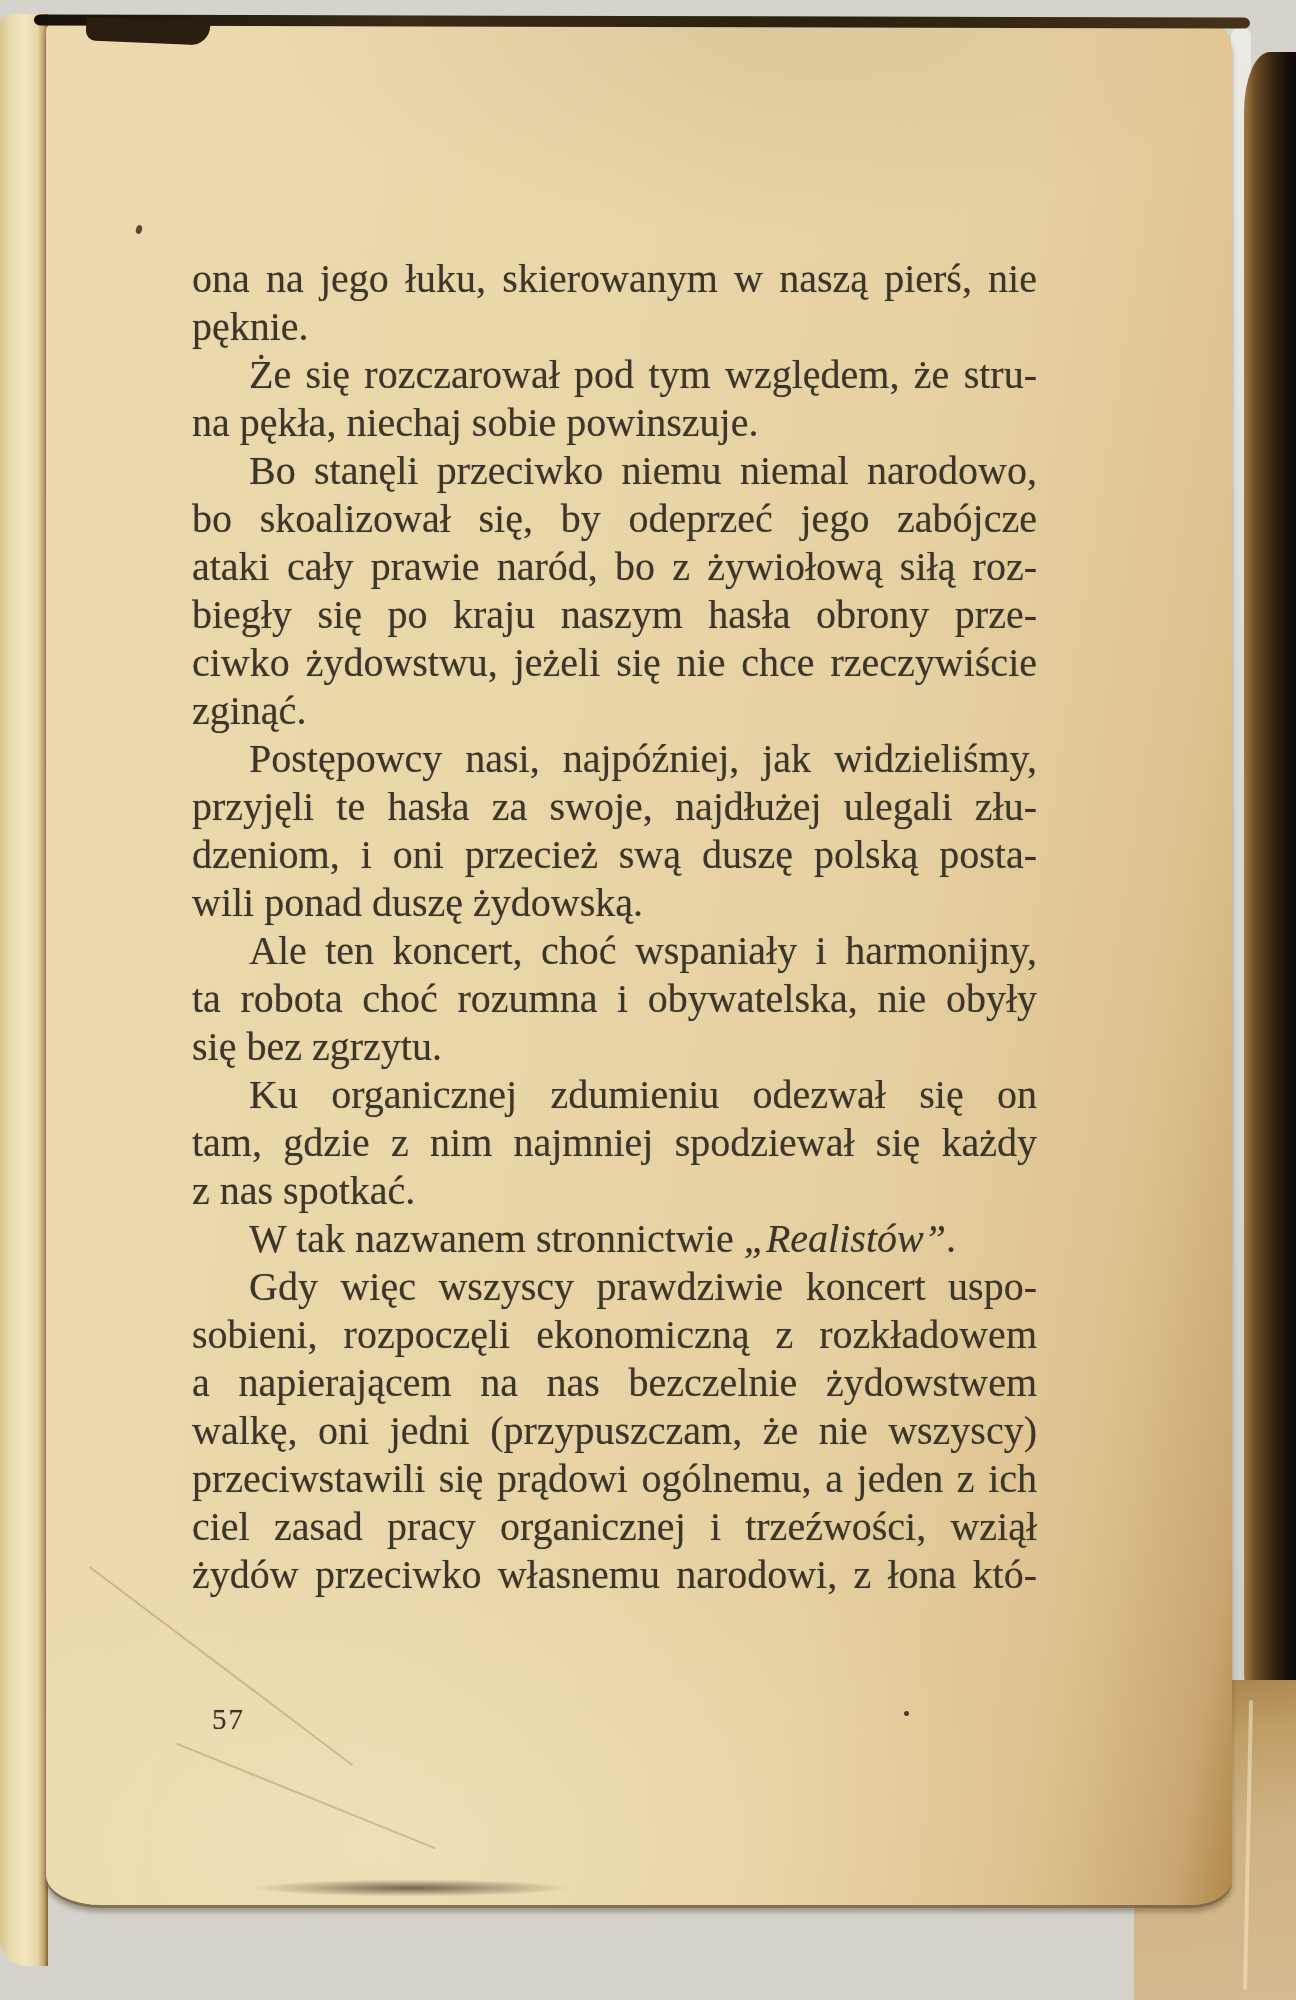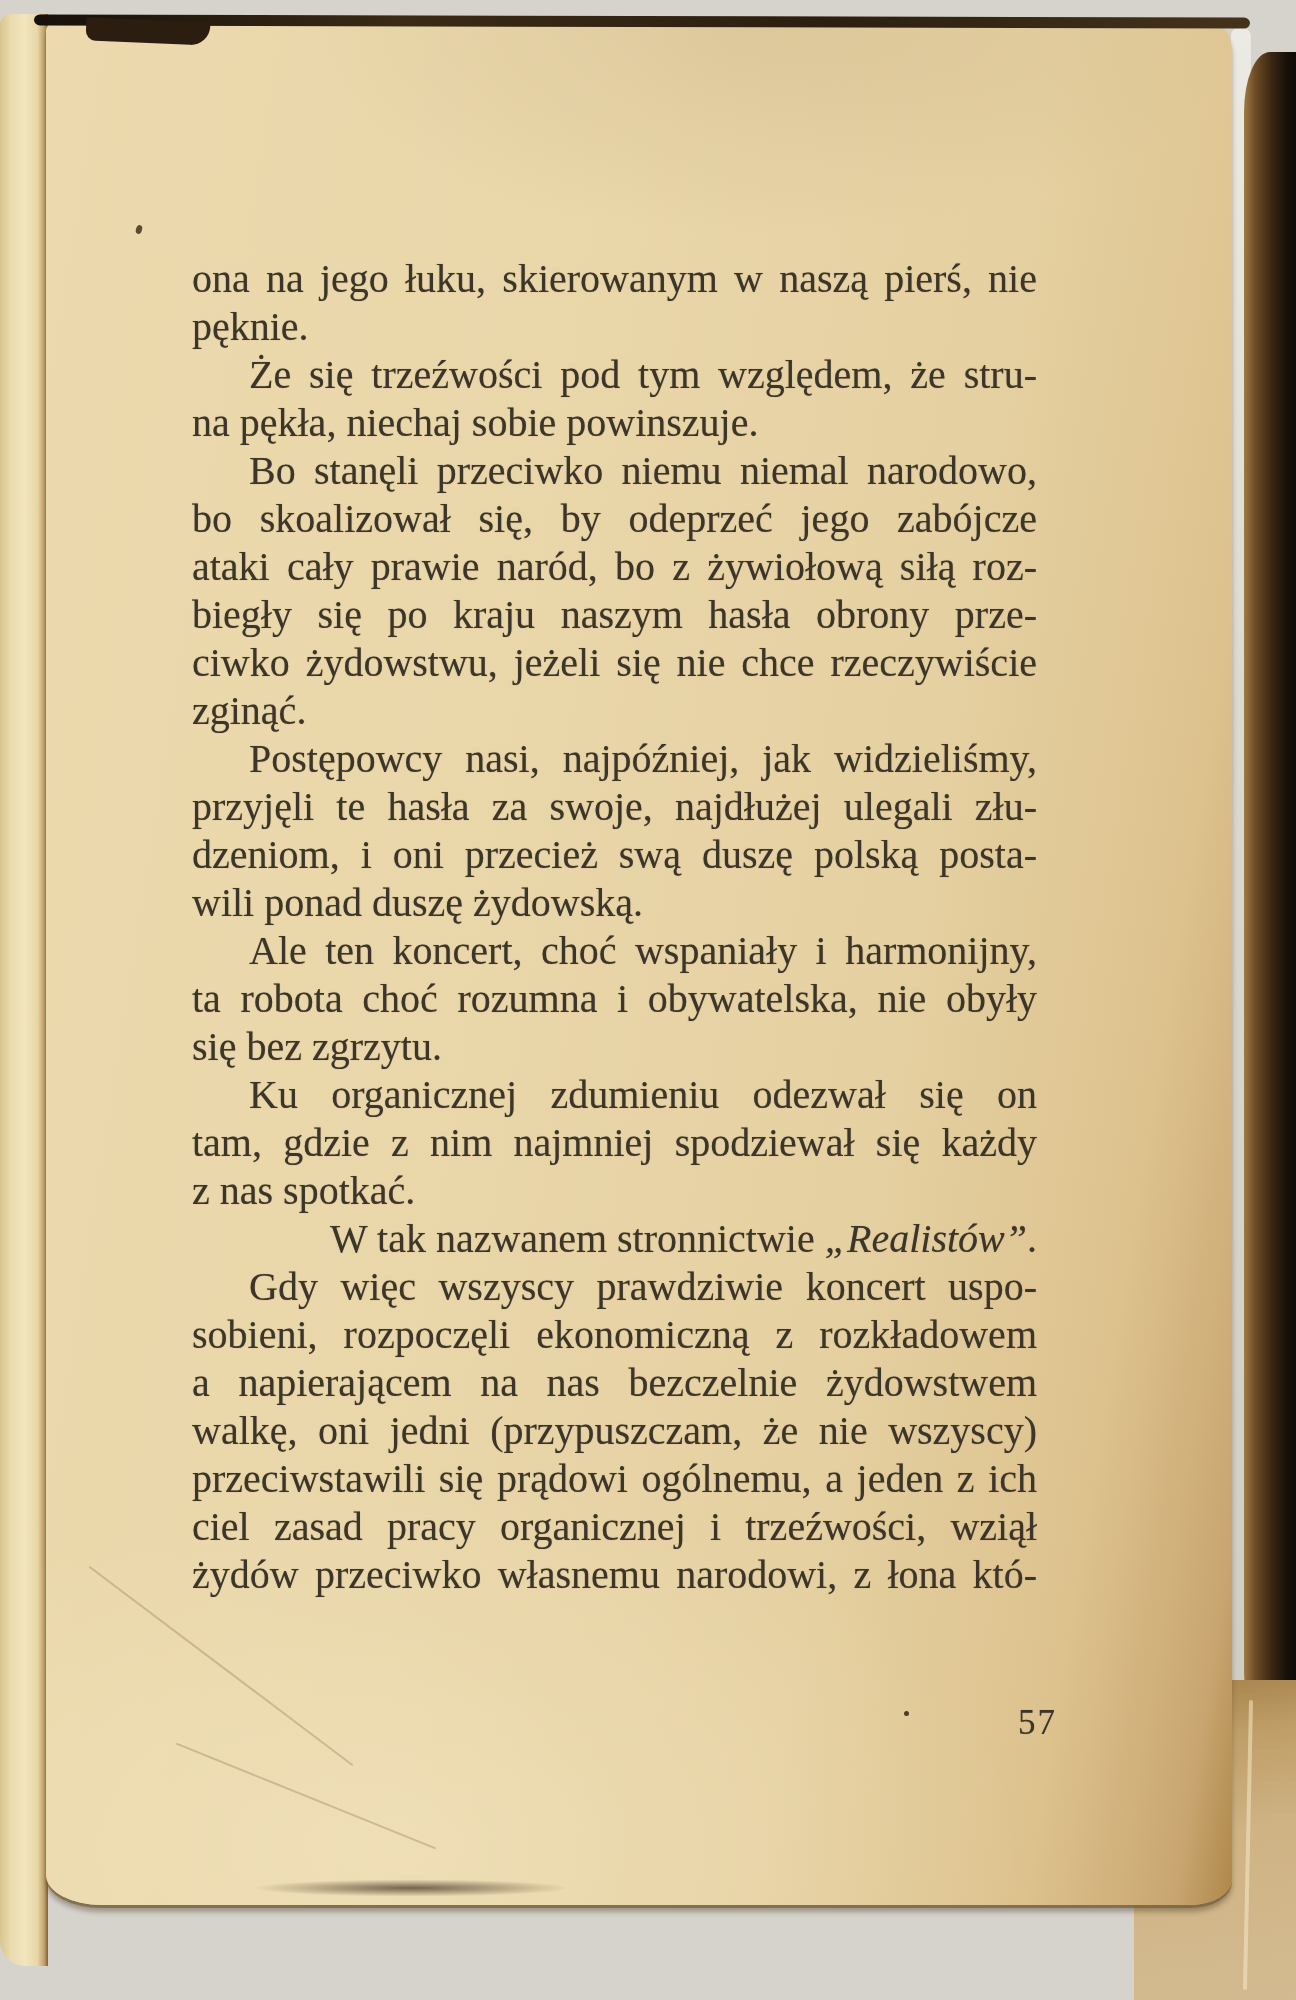--- a/index.html
+++ b/index.html
@@ -117,28 +117,28 @@
     font-size: 40px;
     text-shadow: 0 0 1px rgba(62, 52, 36, 0.45);
     z-index: 3;
   }
   .line {
     height: 48px;
     line-height: 48px;
     white-space: normal;
     overflow: hidden;
   }
-  .line.indent { text-indent: 57px; text-align: right; }
+  .line.indent { text-indent: 57px; }
   .line.just { text-align: justify; text-align-last: justify; }
   .line em { font-style: italic; }
 
   .page-number {
     position: absolute; left: 146px; top: 1678px; width: 845px;
-    text-align: right;
-    font-size: 35px;
+    text-align: left;
+    font-size: 29px;
     color: #3c352a;
     letter-spacing: 2px;
     transform: translateX(20px);
     text-shadow: 0 0 1px rgba(62, 52, 36, 0.45);
     z-index: 3;
   }
 </style>
 </head>
 <body>
 
@@ -159,21 +159,21 @@
   <div class="page">
     <div class="crease c1"></div>
     <div class="crease c2"></div>
     <div class="bottom-smudge"></div>
     <div class="speck s1"></div>
     <div class="speck s2"></div>
 
     <div id="text-block" class="text-block">
         <div class="line just">ona na jego łuku, skierowanym w naszą pierś, nie</div>
         <div class="line">pęknie.</div>
-        <div class="line indent just">Że się trzeźwości pod tym względem, że stru-</div>
+        <div class="line indent just">Że się rozczarował pod tym względem, że stru-</div>
         <div class="line">na pękła, niechaj sobie powinszuje.</div>
         <div class="line indent just">Bo stanęli przeciwko niemu niemal narodowo,</div>
         <div class="line just">bo skoalizował się, by odeprzeć jego zabójcze</div>
         <div class="line just">ataki cały prawie naród, bo z żywiołową siłą roz-</div>
         <div class="line just">biegły się po kraju naszym hasła obrony prze-</div>
         <div class="line just">ciwko żydowstwu, jeżeli się nie chce rzeczywiście</div>
         <div class="line">zginąć.</div>
         <div class="line indent just">Postępowcy nasi, najpóźniej, jak widzieliśmy,</div>
         <div class="line just">przyjęli te hasła za swoje, najdłużej ulegali złu-</div>
         <div class="line just">dzeniom, i oni przecież swą duszę polską posta-</div>

